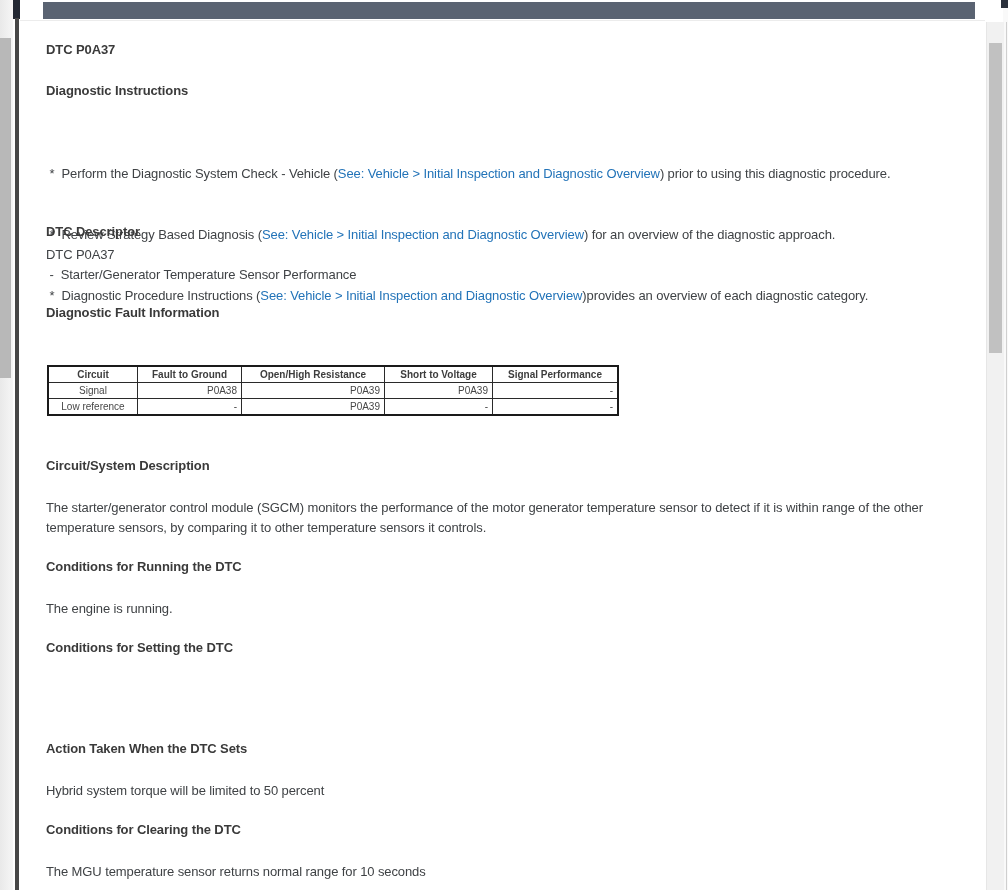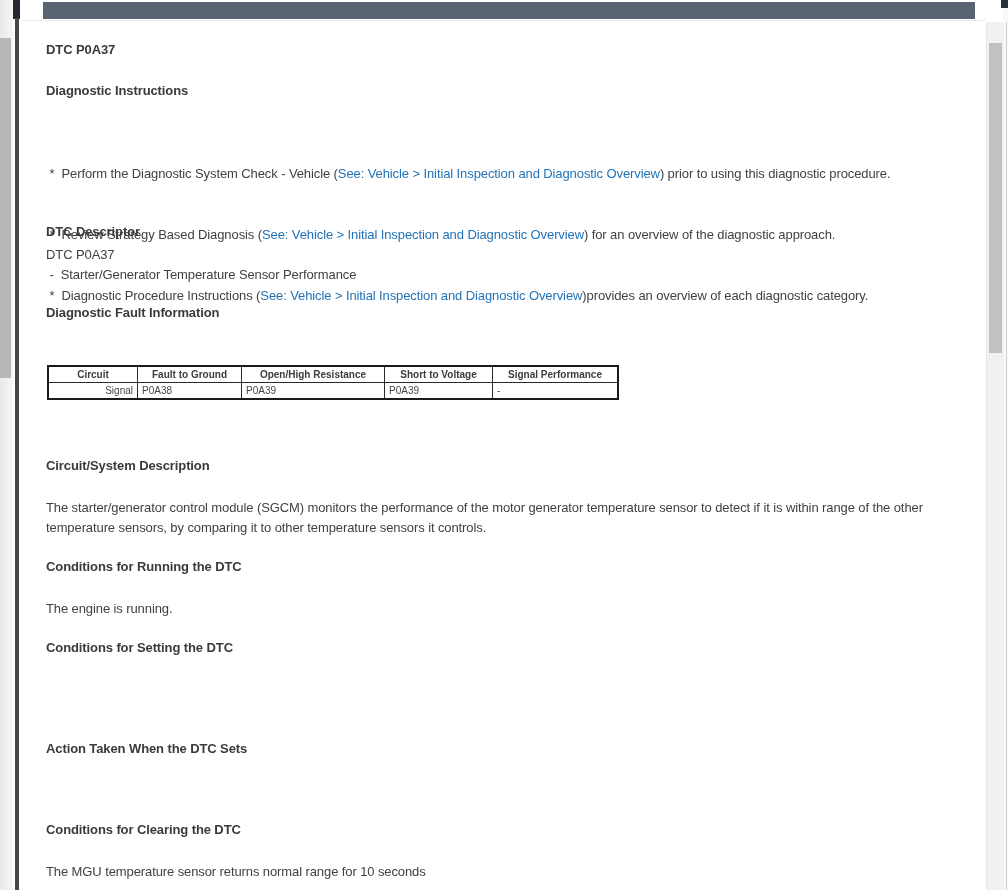--- a/index.html
+++ b/index.html
@@ -32,22 +32,22 @@
   a.link{color:#2273b8;text-decoration:none;cursor:pointer;}
 
   
   .fault-table-wrap{position:absolute;left:1px;top:365px;}
   table.fault{border-collapse:collapse;border:2px solid #1a1a1a;background:#fff;}
   table.fault th, table.fault td{
     border:1px solid #2a2a2a;font-size:10px;color:#474747;
     padding:1px 4px;height:13px;line-height:12px;
   }
   table.fault th{font-weight:bold;text-align:center;color:#3d3d3d;}
-  table.fault td{text-align:left;}
-  table.fault td.first{text-align:right;}
+  table.fault td{text-align:right;}
+  table.fault td.first{text-align:center;}
   .cw0{width:80px;margin-left:34px;} .cw1{width:95px;} .cw2{width:134px;} .cw3{width:99px;} .cw4{width:116px;}
 </style>
 </head>
 <body>
 
 <div class="left-rail"></div>
 <div class="left-thumb"></div>
 <div class="corner-dark-left"></div>
 <div class="page-border"></div>
 <div class="header-bar"></div>
@@ -88,30 +88,38 @@
         </tr>
       </thead>
       <tbody>
         <tr>
           <td class="first">Signal</td>
           <td>P0A38</td>
           <td>P0A39</td>
           <td>P0A39</td>
           <td>-</td>
         </tr>
+        <tr>
+          <td class="first">Low reference</td>
+          <td>-</td>
+          <td>P0A39</td>
+          <td>-</td>
+          <td>-</td>
+        </tr>
       </tbody>
     </table>
   </div>
 
   <div class="h" style="top:458px">Circuit/System Description</div>
   <div class="para" style="top:498px">The starter/generator control module (SGCM) monitors the performance of the motor generator temperature sensor to detect if it is within range of the other temperature sensors, by comparing it to other temperature sensors it controls.</div>
 
   <div class="h" style="top:559px">Conditions for Running the DTC</div>
   <div class="para" style="top:599px">The engine is running.</div>
 
   <div class="h" style="top:640px">Conditions for Setting the DTC</div>
 
   <div class="h" style="top:741px">Action Taken When the DTC Sets</div>
+  <div class="para" style="top:781px">Hybrid system torque will be limited to 50 percent</div>
 
   <div class="h" style="top:822px">Conditions for Clearing the DTC</div>
   <div class="para" style="top:862px">The MGU temperature sensor returns normal range for 10 seconds</div>
 
 </div>
 
 </body></html>

